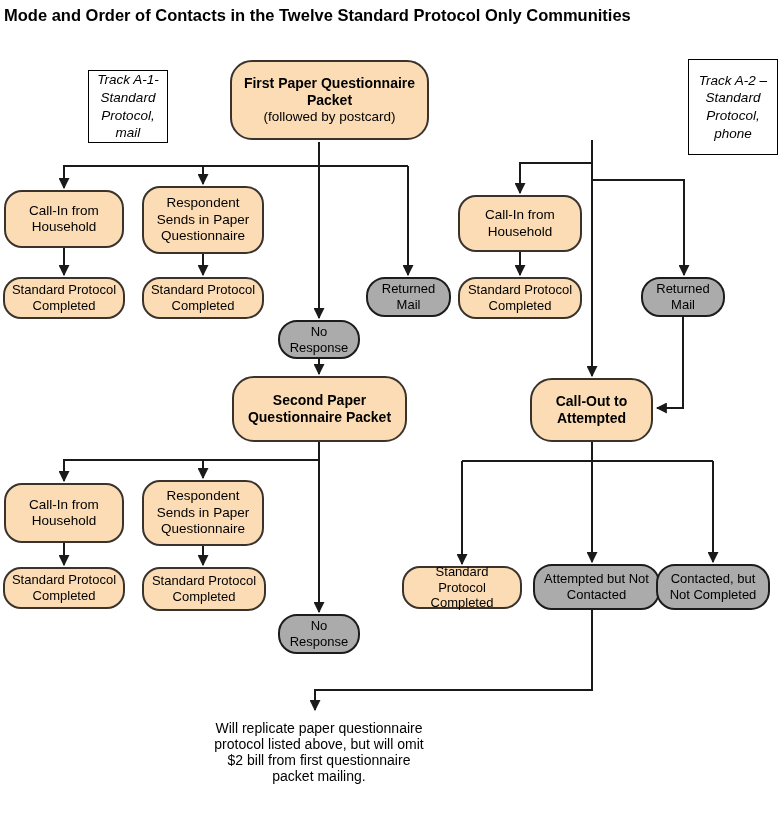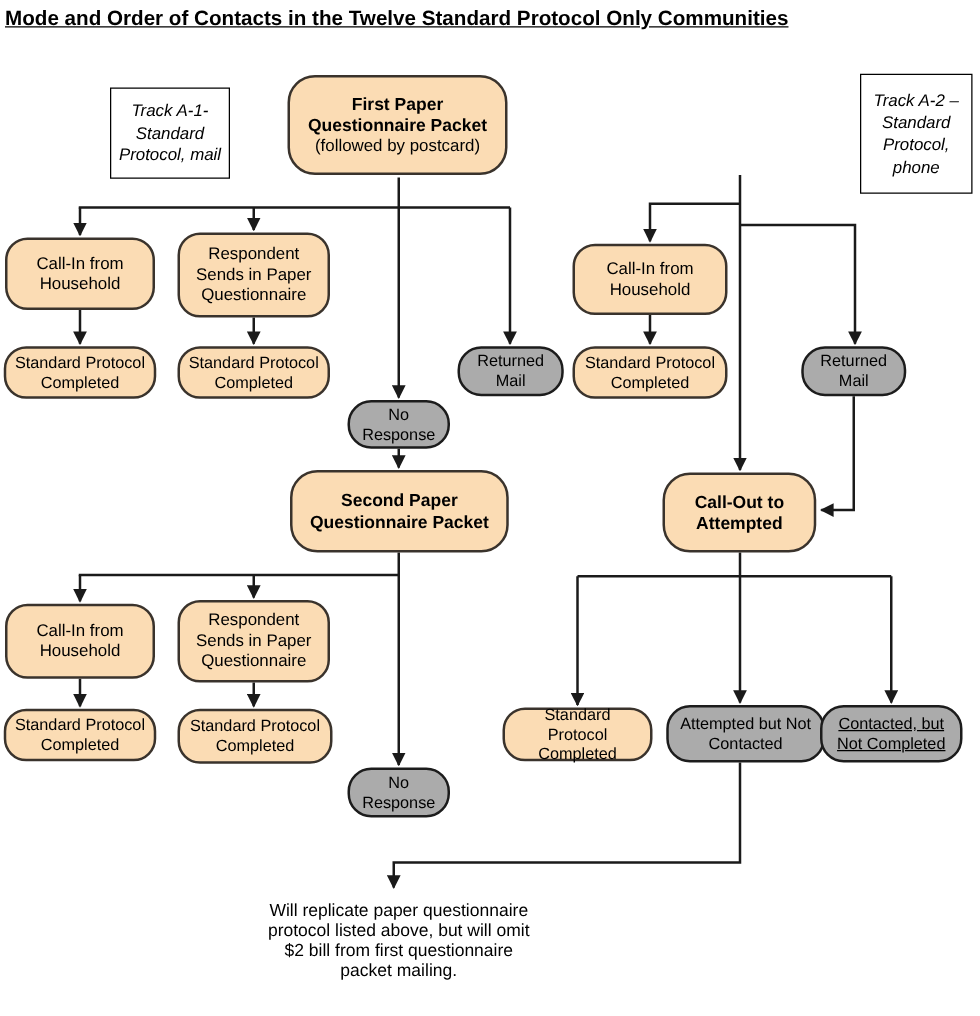--- a/index.html
+++ b/index.html
@@ -2,21 +2,21 @@
 <html><head>
 <meta charset="utf-8">
 <style>
   html,body{margin:0;padding:0;background:#ffffff;}
   .stage{
     position:relative;width:784px;height:813px;background:#ffffff;
     font-family:"Liberation Sans", sans-serif;color:#000;overflow:hidden;
   }
   .title{
     position:absolute;left:4px;top:6px;width:760px;
-    font-size:16.5px;font-weight:bold;letter-spacing:0px;text-decoration:underline;
+    font-size:16.5px;font-weight:bold;letter-spacing:0px;
   }
   svg.connectors{position:absolute;left:0;top:0;}
   .node{
     position:absolute;box-sizing:border-box;
     display:flex;align-items:center;justify-content:center;text-align:center;
     border:2px solid #3a332c;background:#fbdcb4;border-radius:18px;
     font-size:13px;line-height:1.22;padding:3px 6px;
   }
   .node.big{border-radius:22px;font-size:14px;}
   .node.bold{font-weight:normal;font-size:13.5px;}
@@ -68,23 +68,23 @@
       <path d="M683,317 V408 H657" marker-end="url(#ah)"></path>
       <path d="M592,442 V461"></path>
       <path d="M462,461 H713"></path>
       <path d="M462,461 V564" marker-end="url(#ah)"></path>
       <path d="M592,461 V562" marker-end="url(#ah)"></path>
       <path d="M713,461 V562" marker-end="url(#ah)"></path>
       <path d="M592,610 V690 H315 V710" marker-end="url(#ah)"></path>
     </g>
   </svg>
 
-  <div class="tracklabel" style="left:88px;top:70px;width:96px;height:73px;">Track A-1- Standard Protocol, mail</div>
+  <div class="tracklabel" style="left:88px;top:70px;width:80px;height:73px;">Track A-1- Standard Protocol, mail</div>
 
-  <div class="node big" style="left:230px;top:60px;width:176px;height:80px;">
+  <div class="node big" style="left:230px;top:60px;width:199px;height:80px;">
     <div>
       <div class="hd">First Paper Questionnaire Packet</div>
       <div class="sub">(followed by postcard)</div>
     </div>
   </div>
 
 
   <div class="tracklabel" style="left:688px;top:59px;width:90px;height:96px;">Track A-2 – Standard Protocol, phone</div>
 
   <div class="node bold" style="left:4px;top:190px;width:120px;height:58px;">Call-In from Household</div>
@@ -118,19 +118,19 @@
   <div class="node bold" style="left:142px;top:480px;width:122px;height:66px;">Respondent Sends in Paper Questionnaire</div>
 
   <div class="node" style="left:3px;top:567px;width:122px;height:42px;">Standard Protocol Completed</div>
 
   <div class="node" style="left:142px;top:567px;width:124px;height:44px;">Standard Protocol Completed</div>
 
   <div class="node" style="left:402px;top:566px;width:120px;height:43px;">Standard Protocol Completed</div>
 
   <div class="node gray" style="left:533px;top:564px;width:127px;height:46px;">Attempted but Not Contacted</div>
 
-  <div class="node gray" style="left:656px;top:564px;width:114px;height:46px;text-decoration:underline;">Contacted, but Not Completed</div>
+  <div class="node gray" style="left:656px;top:564px;width:114px;height:46px;">Contacted, but Not Completed</div>
 
   <div class="node gray" style="left:278px;top:614px;width:82px;height:40px;">No Response</div>
 
   <div class="annotation">Will replicate paper questionnaire protocol listed above, but will omit $2 bill from first questionnaire packet mailing.</div>
 
 </div>
 
 </body></html>

